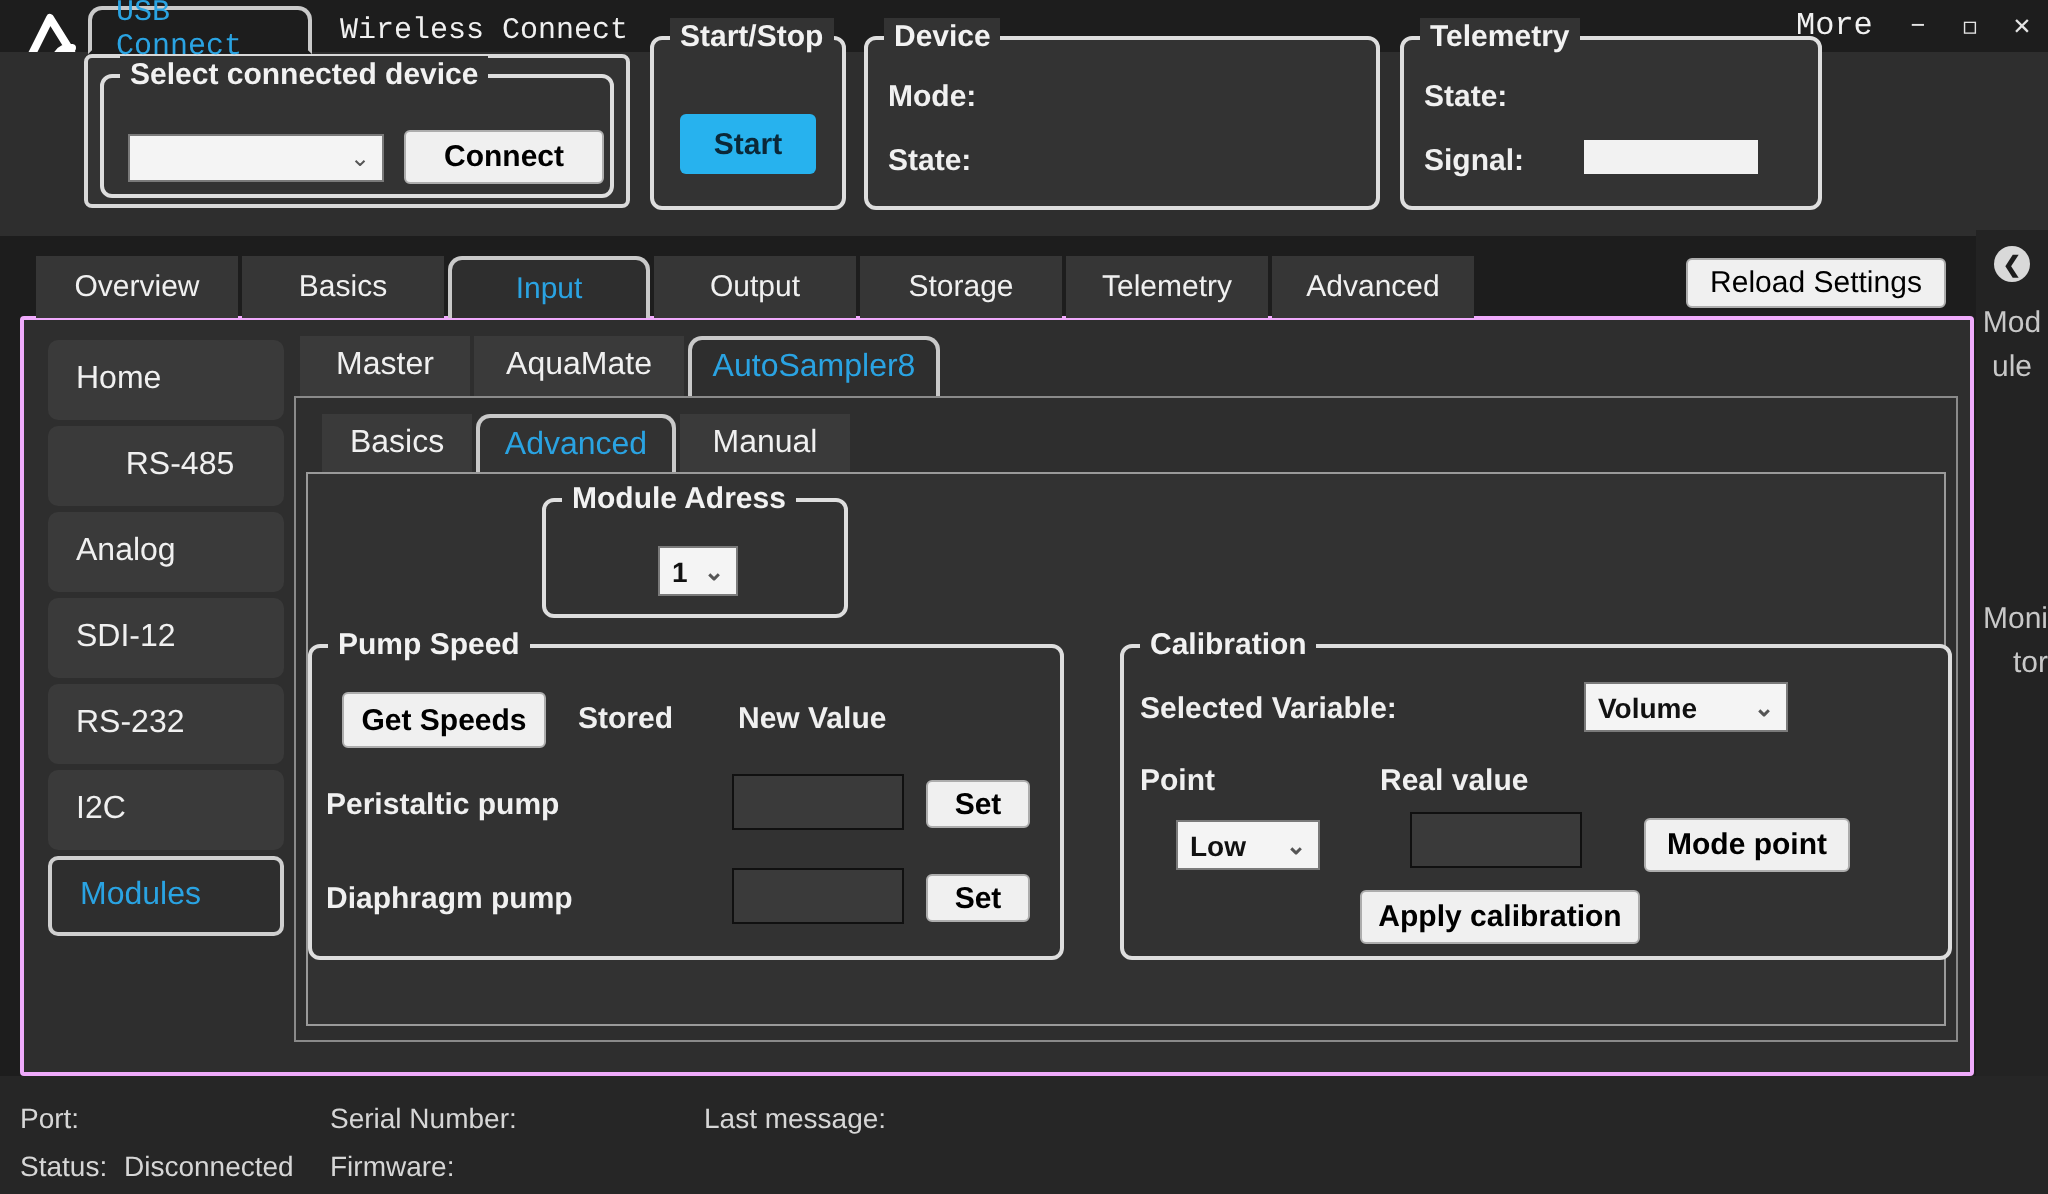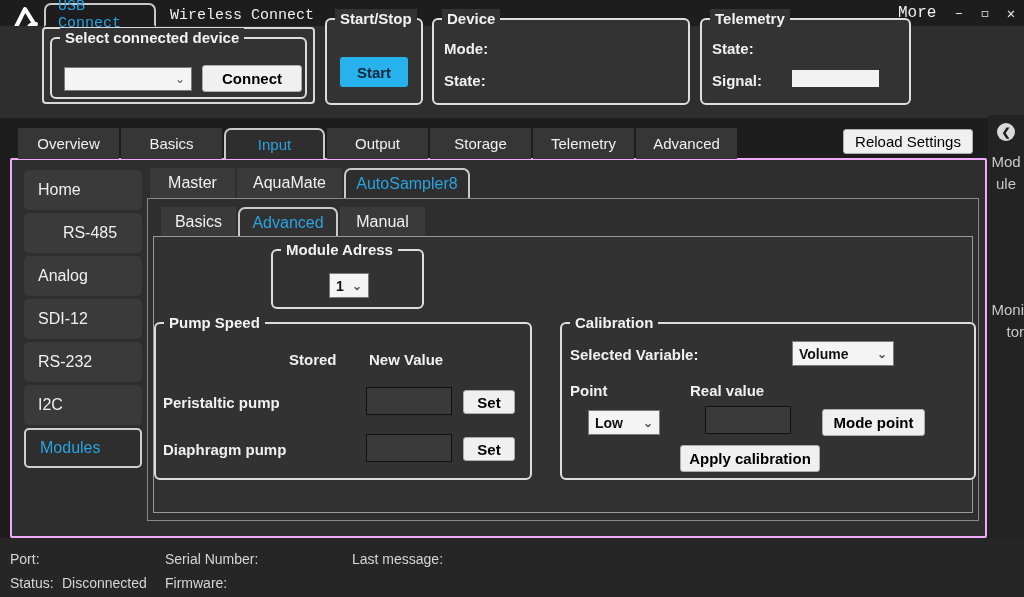--- a/index.html
+++ b/index.html
@@ -211,20 +211,21 @@
         <div class="gb" style="left:117px; top:12px; width:153px; height:60px;">
           <span class="gb-label">Module Adress</span>
           <div class="select" style="left:56px; top:22px; width:40px; height:25px; font-weight:700;">
             <span>1</span>
             <span class="chev">⌄</span>
           </div>
         </div>
 
         <div class="gb" style="left:0; top:85px; width:378px; height:158px;">
           <span class="gb-label">Pump Speed</span>
+          <div class="btn" style="left:15px; top:22px; width:102px; height:28px;">Get Speeds</div>
           <span class="lbl" style="left:133px; top:27px;">Stored</span>
           <span class="lbl" style="left:213px; top:27px;">New Value</span>
 
           <span class="lbl" style="left:7px; top:70px;">Peristaltic pump</span>
           <input class="dark-input" style="left: 210px; top: 63px; width: 86px; height: 28px;">
           <div class="btn" style="left:307px; top:66px; width:52px; height:24px;">Set</div>
 
           <span class="lbl" style="left:7px; top:117px;">Diaphragm pump</span>
           <input class="dark-input" style="left: 210px; top: 110px; width: 86px; height: 28px;">
           <div class="btn" style="left:307px; top:113px; width:52px; height:24px;">Set</div>

